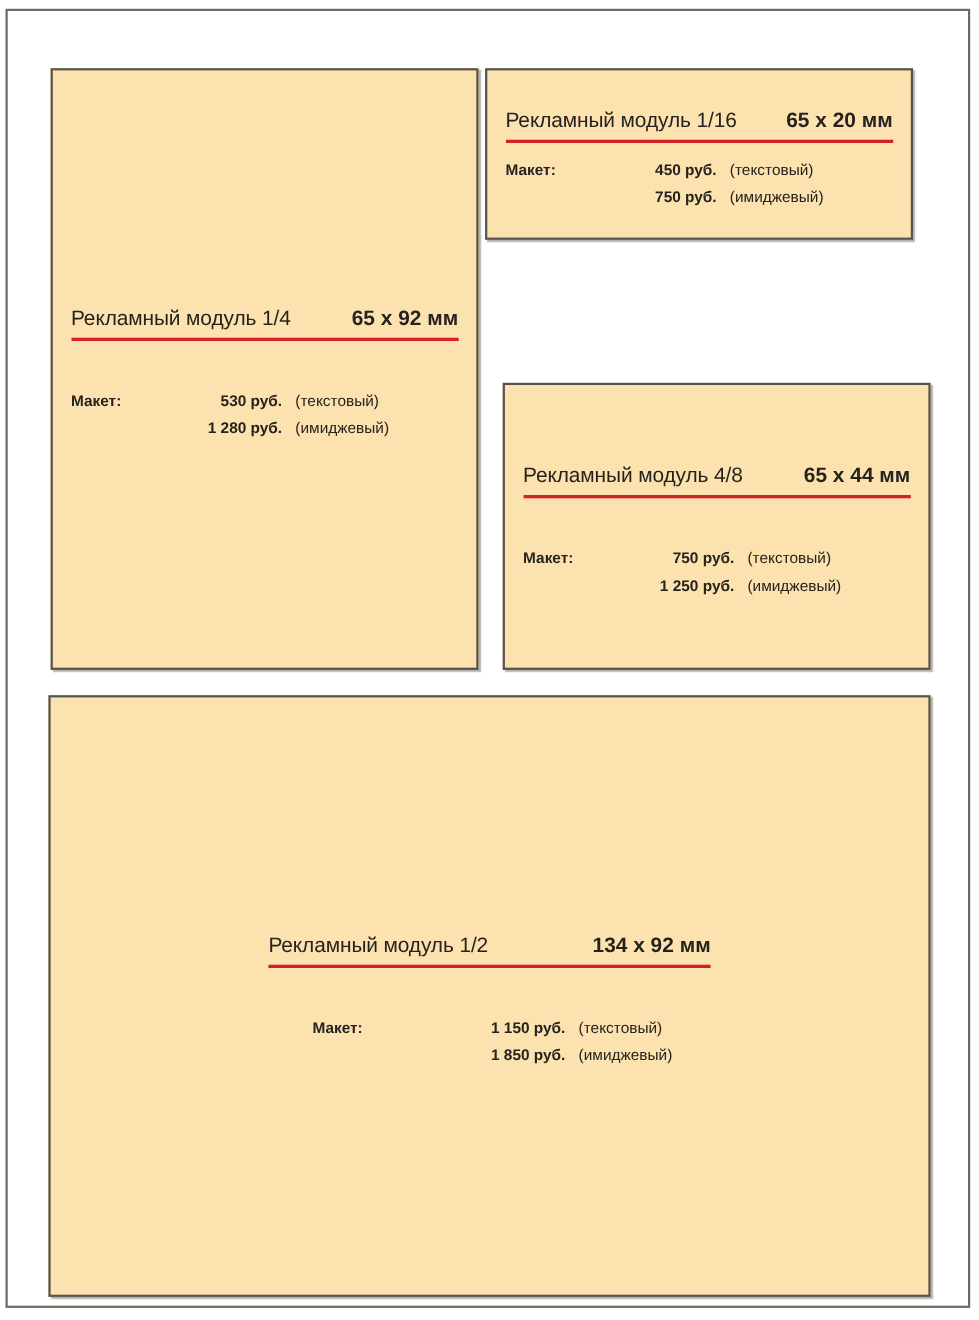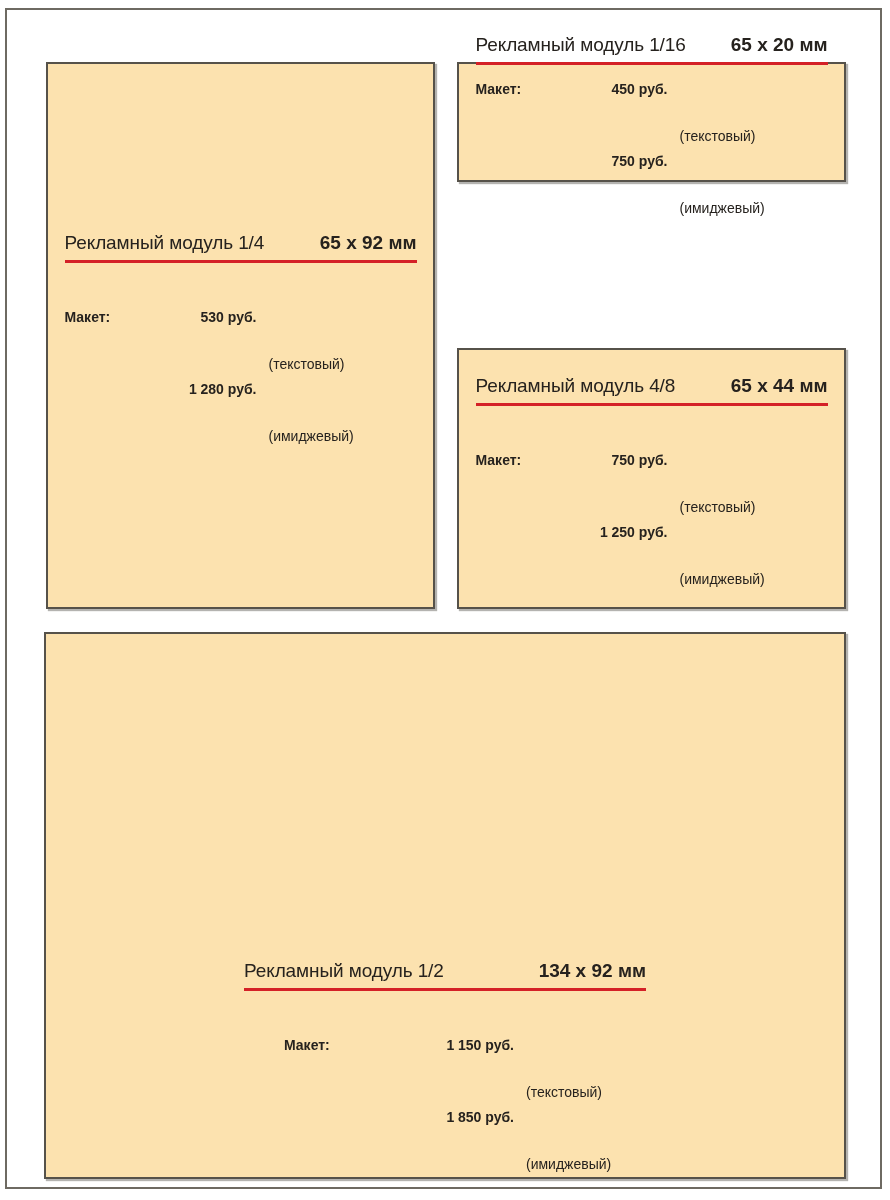--- a/index.html
+++ b/index.html
@@ -65,21 +65,21 @@
 
   .price-label { width: 100px; font-weight: 700; flex: none; }
   .price-row { display: flex; }
   .amount {
     width: 92px;
     text-align: right;
     font-weight: 700;
     margin-right: 12px;
     flex: none;
   }
-  .kind { font-weight: 400; margin-top: 47px; }
+  .kind { font-weight: 400; }
 
   .panel-half .price-block { padding-left: 40px; }
   .panel-half .amount { width: 130px; }
 </style>
 </head>
 <body>
 
 <div class="stage">
 
   <div class="page-frame"></div>
@@ -100,21 +100,21 @@
           </div>
           <div class="price-row">
             <span class="amount">1 280 руб.</span>
             <span class="kind">(имиджевый)</span>
           </div>
         </div>
       </div>
     </div>
   </div>
 
-  <div class="panel panel-sixteenth" style="left:457px; top:62px; width:389px; height:120px;">
+  <div class="panel panel-sixteenth" style="left:441px; top:62px; width:389px; height:156px;">
     <div class="content">
       <div class="title-row">
         <span class="module-title">Рекламный модуль 1/16</span>
         <span class="module-size">65 x 20 мм</span>
       </div>
       <div class="rule"></div>
       <div class="price-block">
         <div class="price-label">Макет:</div>
         <div class="price-rows">
           <div class="price-row">
@@ -146,21 +146,21 @@
           </div>
           <div class="price-row">
             <span class="amount">1 250 руб.</span>
             <span class="kind">(имиджевый)</span>
           </div>
         </div>
       </div>
     </div>
   </div>
 
-  <div class="panel panel-half" style="left:44px; top:632px; width:802px; height:547px;align-items:flex-end;">
+  <div class="panel panel-half" style="left:44px; top:632px; width:802px; height:547px;">
     <div class="content">
       <div class="title-row">
         <span class="module-title">Рекламный модуль 1/2</span>
         <span class="module-size">134 x 92 мм</span>
       </div>
       <div class="rule"></div>
       <div class="price-block">
         <div class="price-label">Макет:</div>
         <div class="price-rows">
           <div class="price-row">

